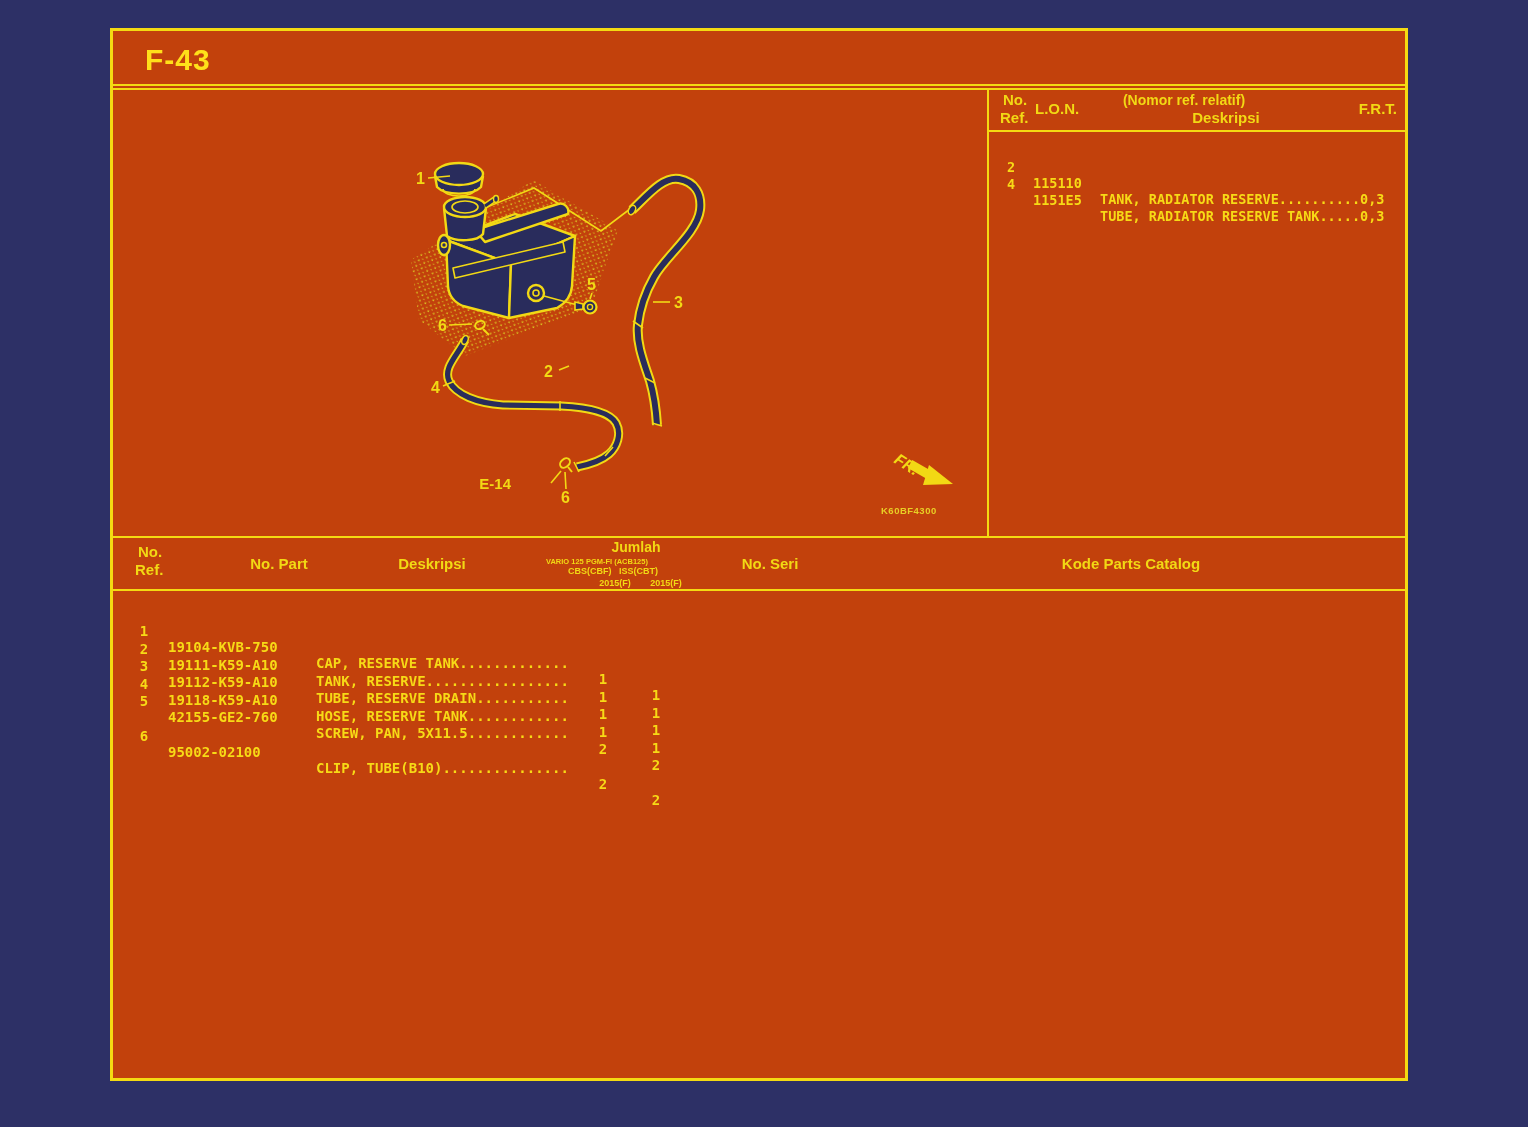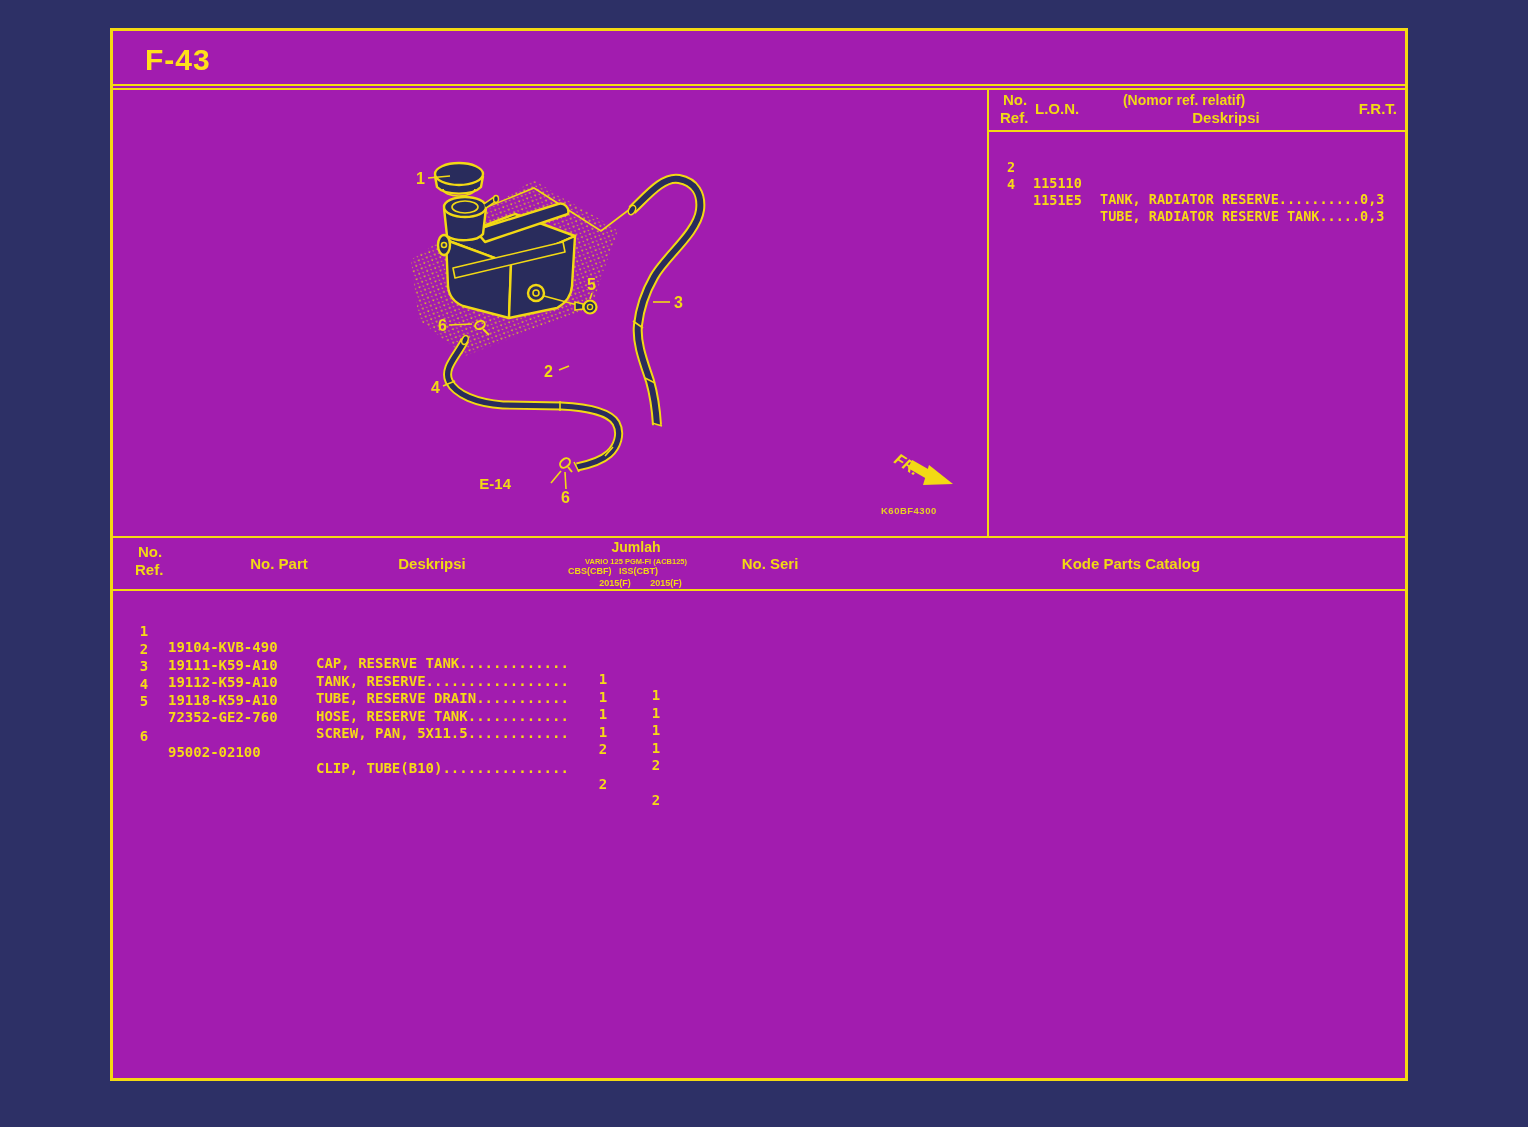--- a/index.html
+++ b/index.html
@@ -3,21 +3,21 @@
 <meta charset="utf-8">
 <style>
   html,body { margin:0; padding:0; }
   body {
     width:1528px; height:1127px; position:relative; overflow:hidden;
     background:#2d3066;
     font-family:"Liberation Sans", sans-serif;
   }
   .page {
     position:absolute; left:110px; top:28px; width:1298px; height:1053px;
-    background:#a21caf; border:3px solid #f4da12; box-sizing:border-box;
+    background:#c2410c; border:3px solid #f4da12; box-sizing:border-box;
   }
 
   
   .page-code {
     position:absolute; left:32px; top:12px;
     font-size:30px; font-weight:700; letter-spacing:1px; color:#ffe01a;
   }
   .page-title {
     position:absolute; left:0; right:0; top:9px; text-align:center;
     font-size:33px; font-weight:700; letter-spacing:1px; color:#ffe01a;
@@ -52,21 +52,21 @@
   
   .cols-band { position:absolute; left:0; right:0; top:505px; height:55px; color:#f2d914; }
   .cols-band .line-t { position:absolute; left:0; right:0; top:0; height:2px; background:#f4da12; }
   .cols-band .line-b { position:absolute; left:0; right:0; bottom:0; height:2px; background:#f4da12; }
   .cols-band .h { position:absolute; font-size:15px; font-weight:700; white-space:nowrap; }
   .cb-no   { left:25px; top:7px; }
   .cb-ref  { left:22px; top:25px; }
   .cb-part { left:76px;  width:180px; text-align:center; top:19px; }
   .cb-desk { left:229px; width:180px; text-align:center; top:19px; }
   .cb-jumlah { left:433px; width:180px; text-align:center; top:3px; font-size:14px !important; }
-  .cb-sub1 { position:absolute; left:433px; width:180px; text-align:center; top:21px; font-size:7.5px; font-weight:700; }
+  .cb-sub1 { position:absolute; left:433px; width:180px; top:21px; font-size:7.5px; font-weight:700; }
   .cb-sub-c1 { position:absolute; left:455px; width:90px;  text-align:left; top:30px; font-size:9px; font-weight:700; }
   .cb-sub-c2 { position:absolute; left:506px; width:90px;  top:30px; font-size:9px; font-weight:700; }
   .cb-yr1  { position:absolute; left:457px; width:90px; text-align:center; top:42px; font-size:9px; font-weight:700; }
   .cb-yr2  { position:absolute; left:508px; width:90px; text-align:center; top:42px; font-size:9px; font-weight:700; }
   .cb-seri { left:567px; width:180px; text-align:center; top:19px; }
   .cb-kode { left:928px; width:180px; text-align:center; top:19px; }
 
   
   .parts-rows { position:absolute; left:0; right:0; top:576px; }
   .prow { position:relative; height:17.5px; }
@@ -222,21 +222,21 @@
     <span class="cb-sub-c2">ISS(CBT)</span>
     <span class="cb-yr1">2015(F)</span>
     <span class="cb-yr2">2015(F)</span>
     <span class="h cb-seri">No. Seri</span>
     <span class="h cb-kode">Kode Parts Catalog</span>
   </div>
 
   <div class="parts-rows">
     <div class="prow mono p14">
       <span class="c-ref">1</span>
-      <span class="c-part">19104-KVB-490</span>
+      <span class="c-part">19104-KVB-750</span>
       <span class="c-desc">CAP, RESERVE TANK.............</span>
       <span class="c-q1">1</span>
       <span class="c-q2">1</span>
     </div>
     <div class="prow mono p14">
       <span class="c-ref">2</span>
       <span class="c-part">19111-K59-A10</span>
       <span class="c-desc">TANK, RESERVE.................</span>
       <span class="c-q1">1</span>
       <span class="c-q2">1</span>
@@ -250,21 +250,21 @@
     </div>
     <div class="prow mono p14">
       <span class="c-ref">4</span>
       <span class="c-part">19118-K59-A10</span>
       <span class="c-desc">HOSE, RESERVE TANK............</span>
       <span class="c-q1">1</span>
       <span class="c-q2">1</span>
     </div>
     <div class="prow mono p14">
       <span class="c-ref">5</span>
-      <span class="c-part">72352-GE2-760</span>
+      <span class="c-part">42155-GE2-760</span>
       <span class="c-desc">SCREW, PAN, 5X11.5............</span>
       <span class="c-q1">2</span>
       <span class="c-q2">2</span>
     </div>
     <div class="prow mono p14 gap">
       <span class="c-ref">6</span>
       <span class="c-part">95002-02100</span>
       <span class="c-desc">CLIP, TUBE(B10)...............</span>
       <span class="c-q1">2</span>
       <span class="c-q2">2</span>

